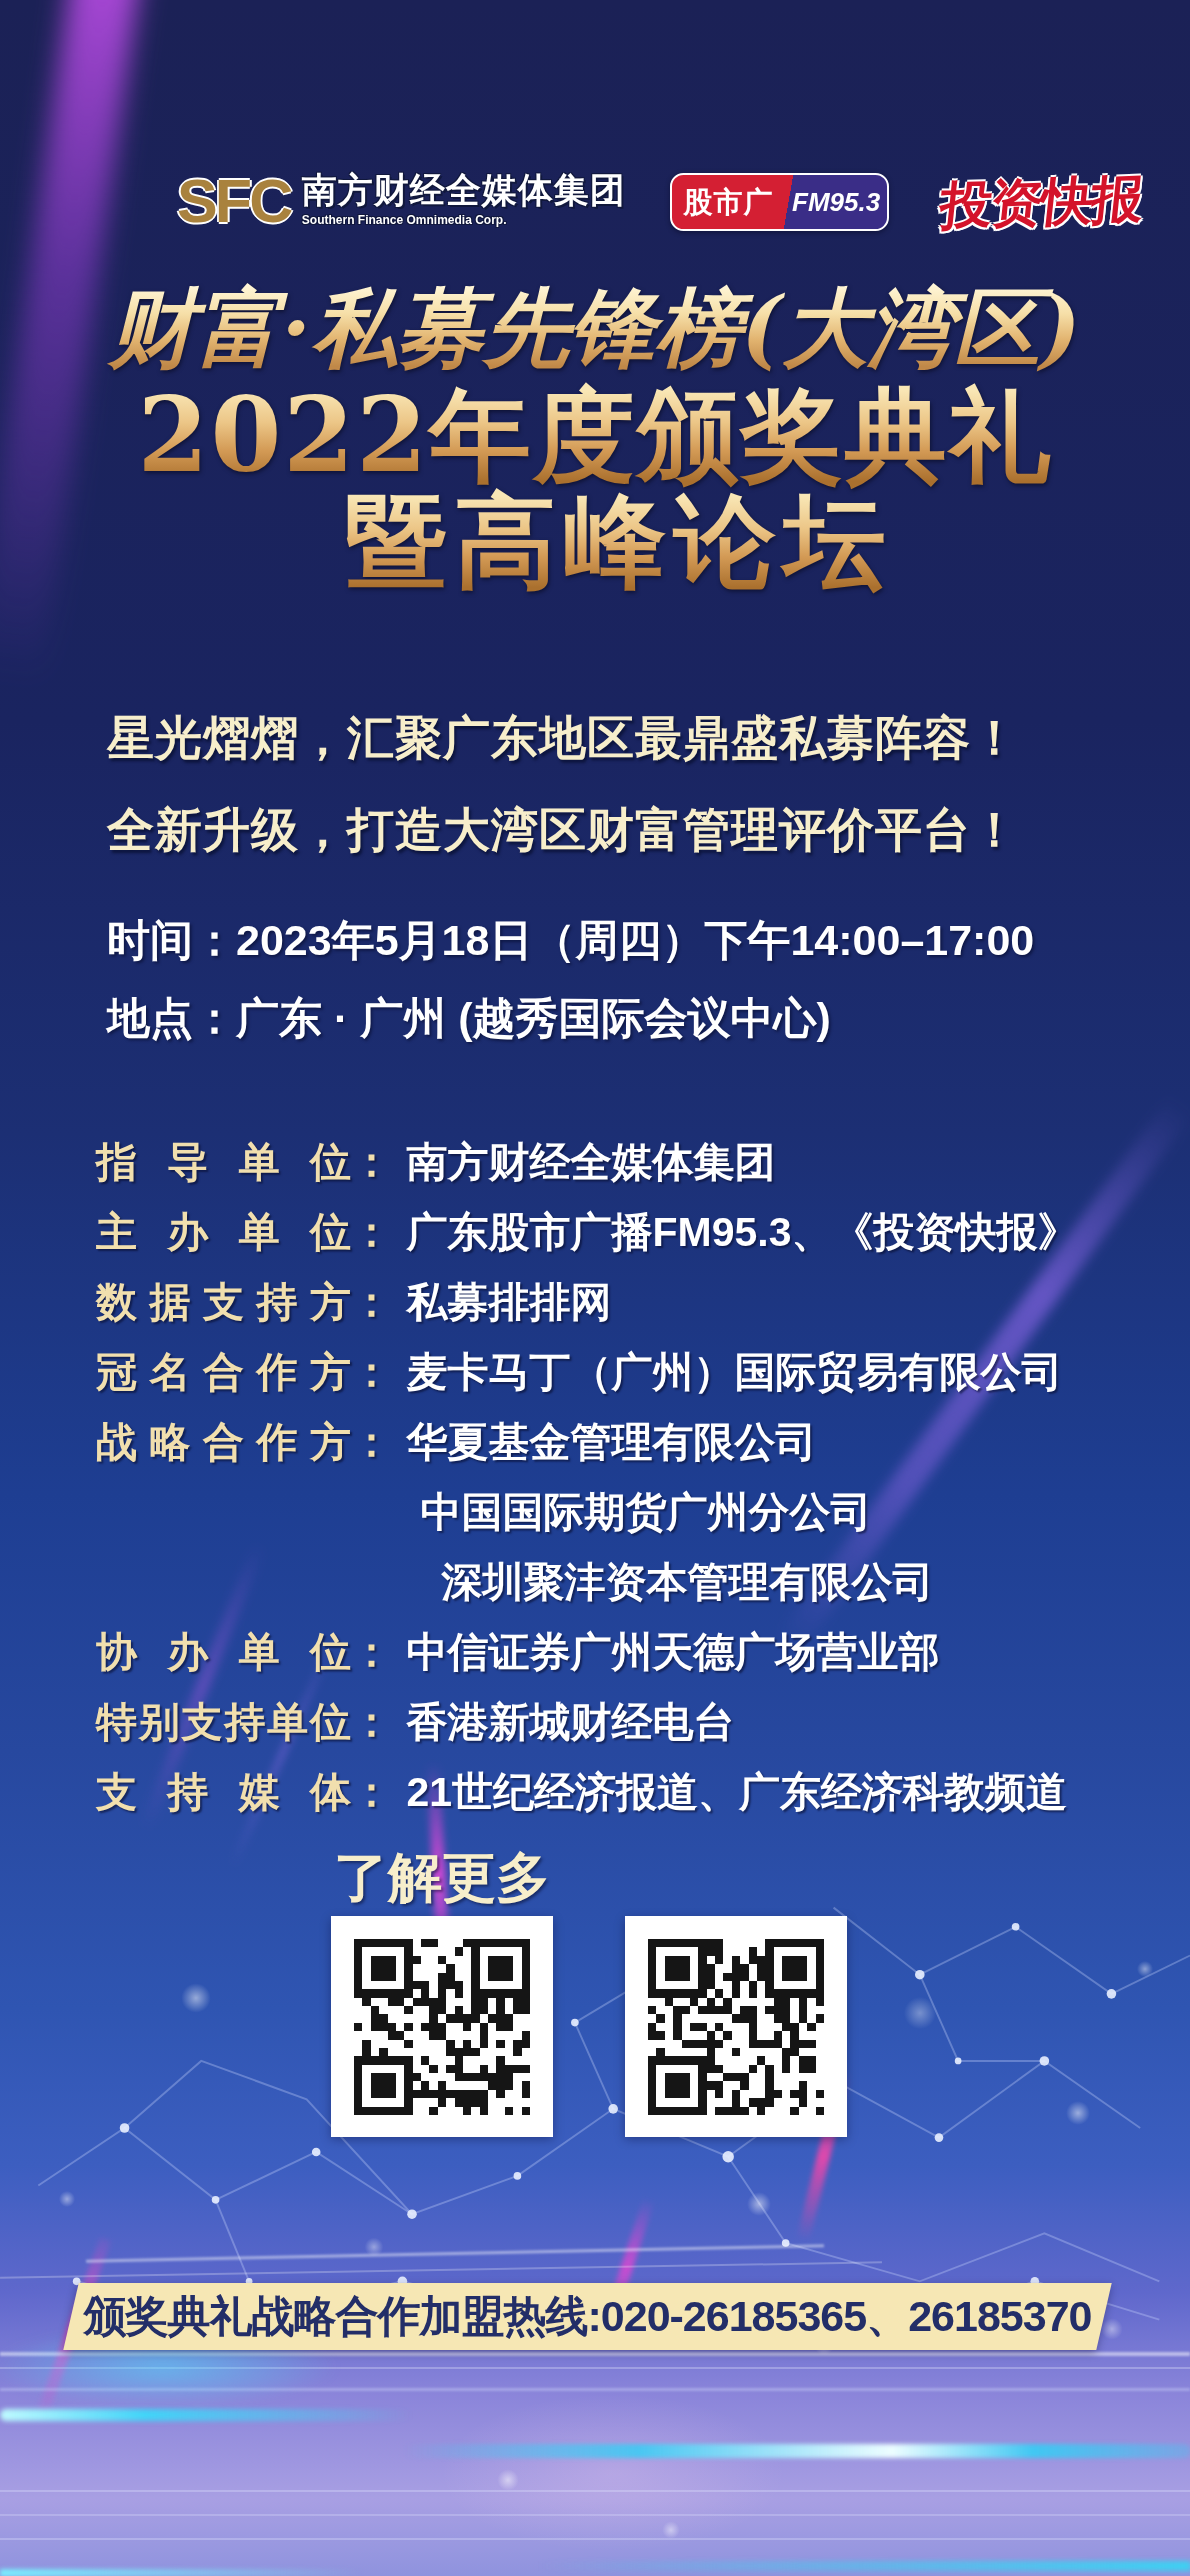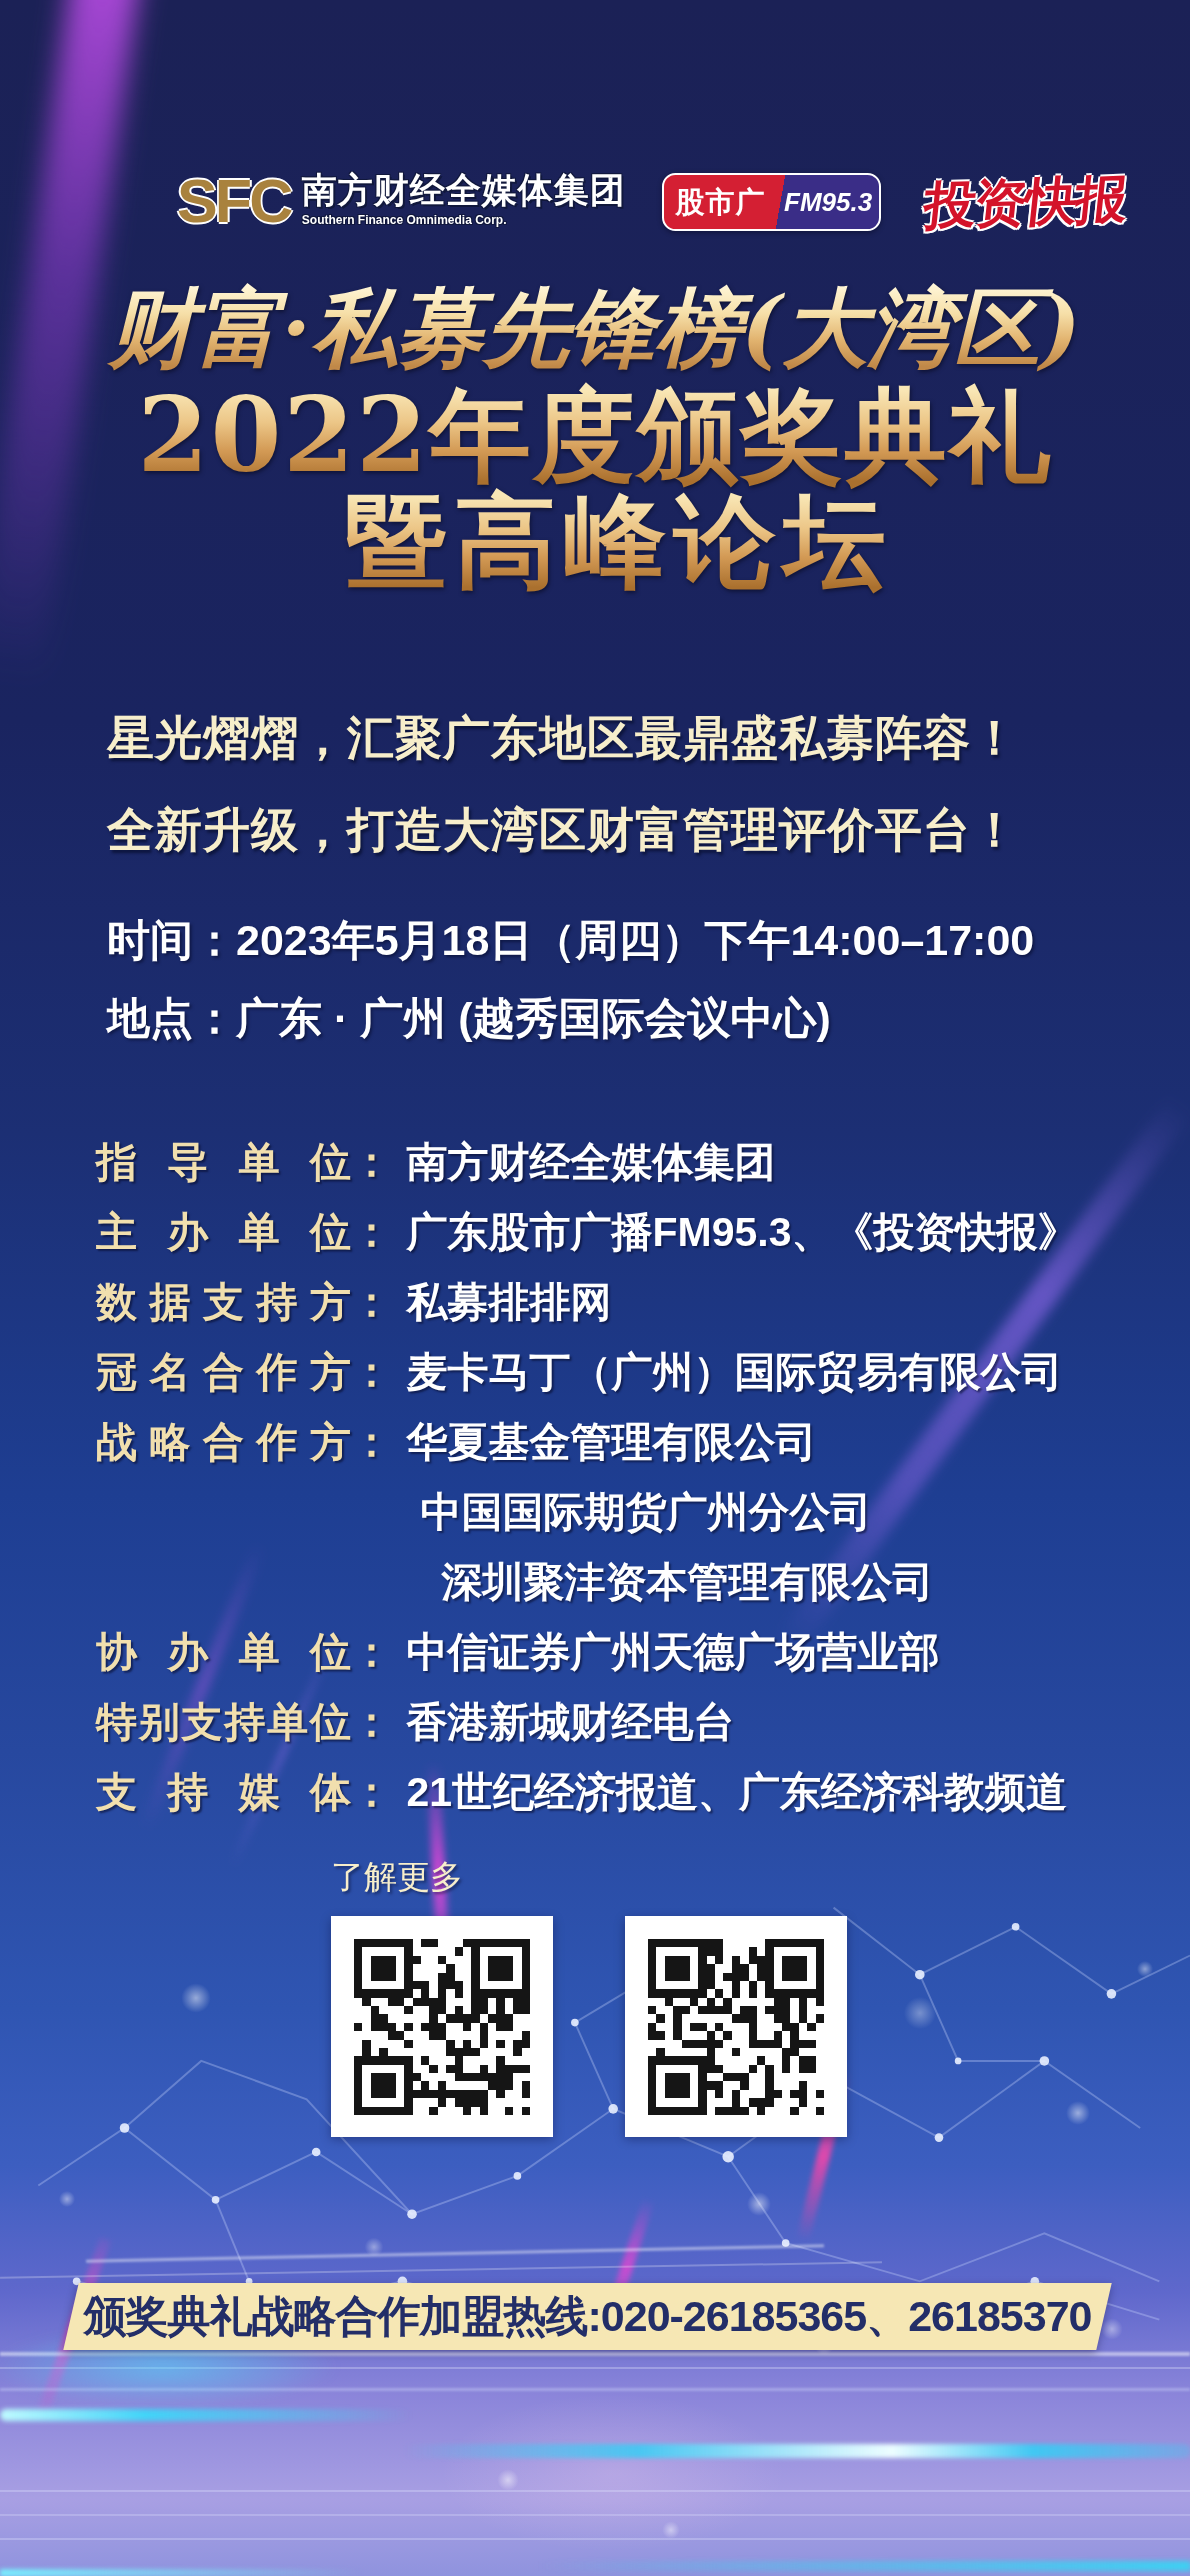--- a/index.html
+++ b/index.html
@@ -73,21 +73,21 @@
     radial-gradient(circle 13.4px at 374px 2247px, rgba(255,255,255,.4), rgba(255,255,255,0) 70%),
     radial-gradient(circle 23px at 920px 2013px, rgba(255,255,255,.35), rgba(255,255,255,0) 70%),
     radial-gradient(circle 15.3px at 508px 2480px, rgba(255,255,255,.5), rgba(255,255,255,0) 70%),
     radial-gradient(circle 12.5px at 671px 2530px, rgba(255,255,255,.45), rgba(255,255,255,0) 70%),
     radial-gradient(circle 11.5px at 273px 2324px, rgba(255,255,255,.4), rgba(255,255,255,0) 70%),
     radial-gradient(circle 15.3px at 1112px 2329px, rgba(255,255,255,.4), rgba(255,255,255,0) 70%),
     radial-gradient(ellipse 230px 105px at 613px 2473px, rgba(255,215,240,.22), rgba(255,215,240,0) 75%);}
   .plexus{position:absolute; left:0; top:1869px;}
   
   .content-layer{position:absolute; inset:0;}
-  .logos{position:absolute; left:177px; top:165px; height:73px; display:flex; align-items:center;}
+  .logos{position:absolute; left:177px; top:165px; height:73px; display:flex; align-items:center;gap:8px;}
   .sfc{display:flex; align-items:center;}
   .sfc-mark{font-size:61px; font-weight:800; letter-spacing:-2.9px; color:#a9823e; line-height:67px;
     text-shadow:-1.9px 0 #fff, 1.9px 0 #fff, 0 -1.9px #fff, 0 1.9px #fff, 1px 1px 0 #6d5526;}
   .sfc-names{margin-left:11.5px; display:flex; flex-direction:column;}
   .sfc-cn{font-size:35px; font-weight:900; color:#fff; letter-spacing:1px; line-height:38px;
     text-shadow:1.9px 1.9px 0 #11183c, -1px -1px 0 #11183c, 1px -1px 0 #11183c, -1px 1px 0 #11183c;}
   .sfc-en{font-size:12px; font-weight:700; color:#fff; letter-spacing:0px; line-height:23px;
     text-shadow:1px 1px 0 #11183c, -1px -1px 0 #11183c, 1px -1px 0 #11183c, -1px 1px 0 #11183c;}
   .radio-badge{margin-left:36px; width:215px; height:54px; border:2.9px solid #fff; border-radius:13.4px;
     display:flex; overflow:hidden; box-shadow:0 1.9px 5.8px rgba(0,0,20,.4);
@@ -111,21 +111,21 @@
     line-height:92px; letter-spacing:1px; text-shadow:1.9px 2.9px 2.9px rgba(5,10,40,.65);}
   .schedule{position:absolute; left:107px; top:901px; font-size:43px; font-weight:700; color:#fff;
     line-height:78px; text-shadow:1.9px 1.9px 2.9px rgba(5,10,40,.55);}
   .organizers{position:absolute; left:96px; top:1127px; right:58px; font-size:41px; font-weight:700; line-height:70px;}
   .org-row{display:flex; align-items:flex-start;}
   .org-label{display:flex; color:var(--label-gold); text-shadow:1.9px 1.9px 1.9px rgba(5,10,40,.55); flex:none;}
   .org-chars{width:255px; display:inline-flex; justify-content:space-between;}
   .org-colon{width:44px;}
   .org-vals{color:#fff; text-shadow:1.9px 1.9px 1.9px rgba(5,10,40,.55); margin-left:11.5px;}
   .org-vals .v1{margin-left:14px;} .org-vals .v2{margin-left:35px;}
-  .qr-label{position:absolute; top:1848px; width:222px; text-align:left; font-size:33px; font-weight:400;
+  .qr-label{position:absolute; top:1848px; width:222px; text-align:center; font-size:54px; font-weight:700;
     color:var(--cream); line-height:58px; text-shadow:1.9px 1.9px 2.9px rgba(5,10,40,.5);}
   .qr-label-left{left:331px;} .qr-label-right{left:625px;}
   .qr-card{position:absolute; top:1916px; width:222px; height:221px; background:#fff; display:flex;
     align-items:center; justify-content:center; box-shadow:0 2.9px 9.6px rgba(0,0,40,.35);}
   .qr-card-left{left:331px;} .qr-card-right{left:625px;}
   .banner{position:absolute; left:71px; top:2283px; width:1033px; height:67px; background:var(--banner-bg);
     transform:skewX(-13deg); box-shadow:0 2.9px 8.6px rgba(10,0,40,.35);}
   .banner-text{display:block; transform:skewX(13deg); text-align:center; font-size:43px; font-weight:900;
     letter-spacing:-1px; color:var(--banner-text); line-height:67px; white-space:nowrap;}
 </style>

